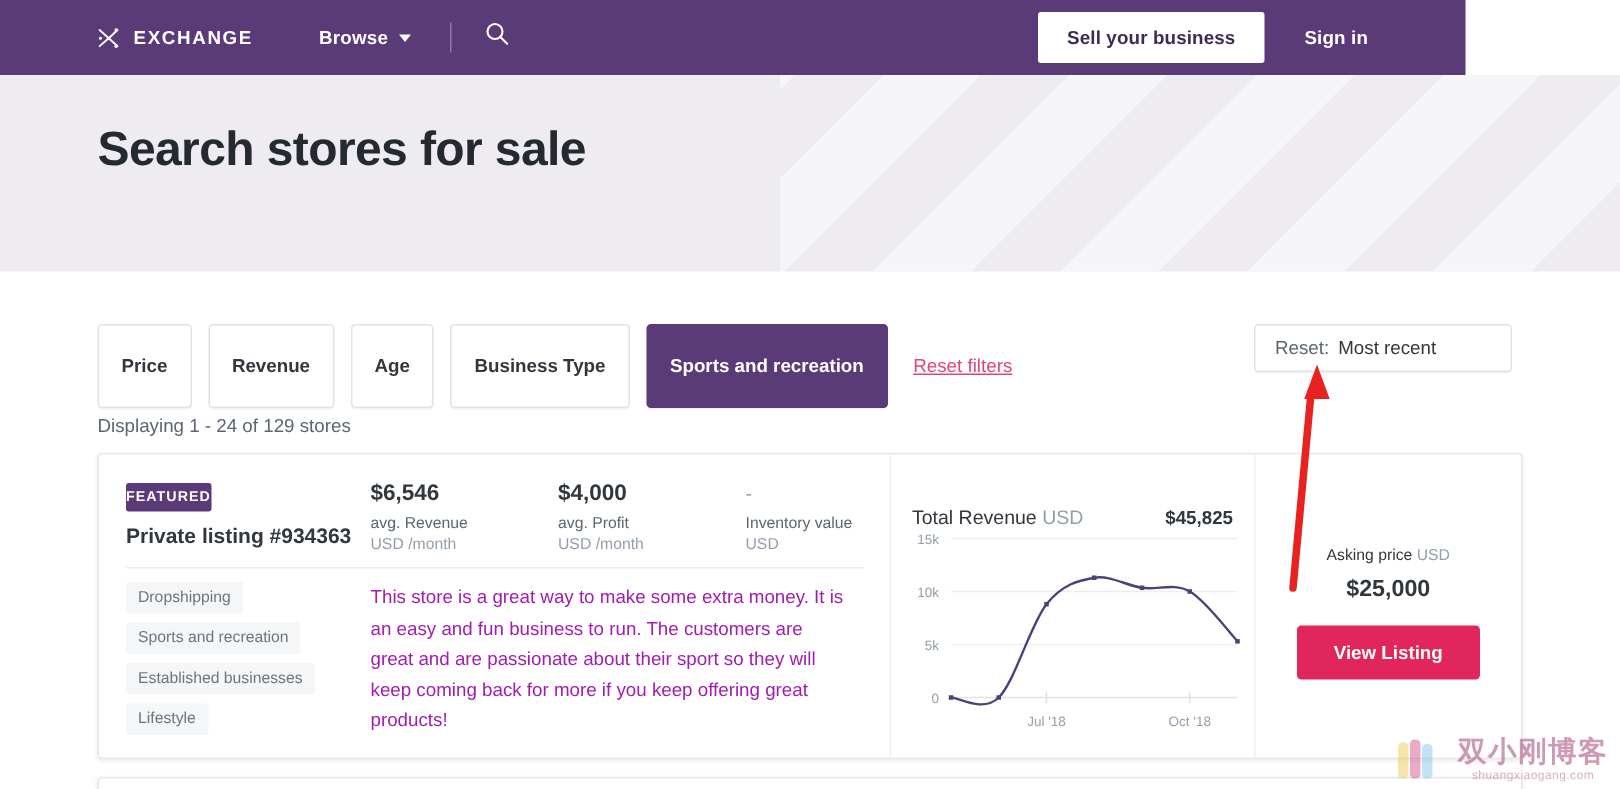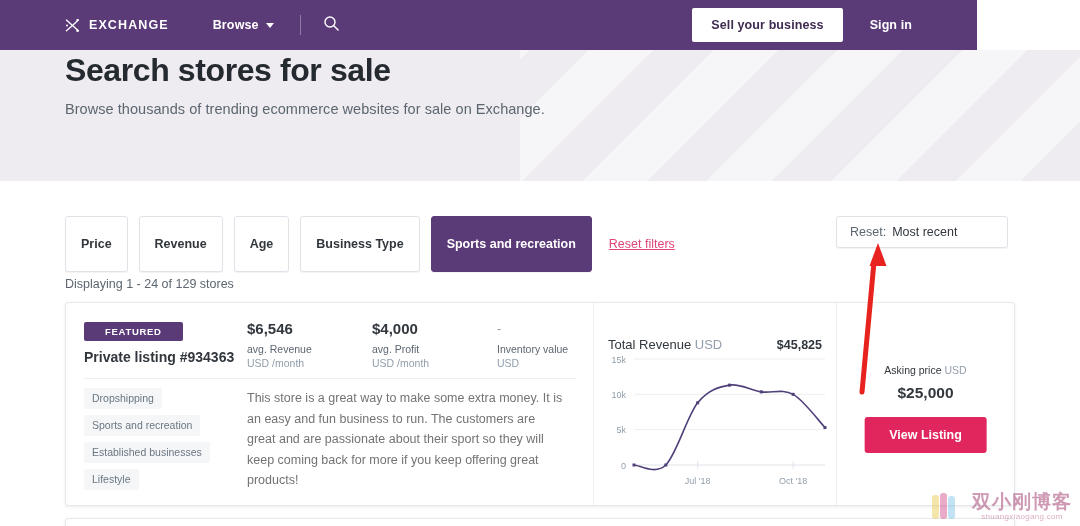--- a/index.html
+++ b/index.html
@@ -59,21 +59,21 @@
     position:absolute; top:0; right:0; width:560px; height:131px;
     background: repeating-linear-gradient(
       -45deg,
       rgba(255,255,255,0) 0px,
       rgba(255,255,255,0) 42px,
       rgba(255,255,255,.55) 42px,
       rgba(255,255,255,.55) 88px
     );
     opacity:.85;
   }
-  .hero-inner { position:relative; padding-left:65px; }
+  .hero-inner { position:relative; padding-left:65px; padding-top:29px; }
   .hero-title {
     font-size:32px; font-weight:bold; color:#252a31; letter-spacing:-.4px;
     line-height:40px;
   }
   .hero-sub {
     margin-top:11px; font-size:14.5px; color:#5c6670; letter-spacing:.05px;
   }
 
   
   .filterbar {
@@ -117,21 +117,21 @@
     background:#ffffff; border:1px solid #e6e8eb; border-radius:3px;
     box-shadow:0 1px 3px rgba(63,63,68,.10);
   }
   .card-left { width:528px; position:relative; border-right:1px solid #eceef0; }
   .card-mid  { width:243px; position:relative; border-right:1px solid #eceef0;}
   .card-right{ flex:1; position:relative; }
 
   .badge {
     position:absolute; top:19px; left:18px;
     background:#5b3a78; color:#ffffff; font-size:9.5px; font-weight:bold;
-    letter-spacing:.7px; padding:4px 21px; border-radius:2px;
+    letter-spacing:.7px; padding:4px 0; border-radius:2px;
   }
   .listing-title {
     position:absolute; top:46px; left:18px;
     font-size:14px; font-weight:bold; color:#31373d;
   }
   .metrics { position:absolute; top:16px; left:181px; display:flex; }
   .metric { width:125px; }
   .metric-val { font-size:15px; font-weight:bold; color:#31373d; line-height:19px;}
   .metric-val.dim { color:#919eab; font-weight:normal; font-size:13px;}
   .metric-lbl { font-size:10.5px; color:#5c6670; margin-top:4px; line-height:14px;}
@@ -142,21 +142,21 @@
   }
 
   .tags { position:absolute; top:85px; left:18px; width:150px; }
   .tag {
     display:inline-block; background:#f4f6f8; color:#6b7680;
     font-size:10.5px; padding:4px 8px; border-radius:2px; margin-bottom:6px;
     line-height:13px;
   }
   .desc {
     position:absolute; top:85px; left:181px; width:320px;
-    font-size:12.5px; color:#737373; line-height:20.5px;
+    font-size:12.5px; color:#a21caf; line-height:20.5px;
   }
 
   
   .chart-head {
     position:absolute; top:19px; left:14px; right:14px;
     display:flex; align-items:baseline;
   }
   .chart-title { font-size:13px; color:#31373d; }
   .chart-title .usd { color:#919eab; }
   .chart-total { margin-left:auto; font-size:12.5px; font-weight:bold; color:#31373d;margin-top:16px;}
@@ -227,21 +227,20 @@
     <div class="nav-right">
       <button class="sell-btn">Sell your business</button>
       <span class="signin">Sign in</span>
     </div>
   </div>
 
   <div class="hero">
     <div class="hero-stripes"></div>
     <div class="hero-inner">
       <h1 class="hero-title">Search stores for sale</h1>
-      <p class="hero-sub">Browse thousands of trending ecommerce websites for sale on Exchange.</p>
     </div>
   </div>
 
   <div class="filterbar">
     <button class="fbtn">Price</button>
     <button class="fbtn">Revenue</button>
     <button class="fbtn">Age</button>
     <button class="fbtn">Business Type</button>
     <button class="fbtn active">Sports and recreation</button>
     <span class="reset">Reset filters</span>

